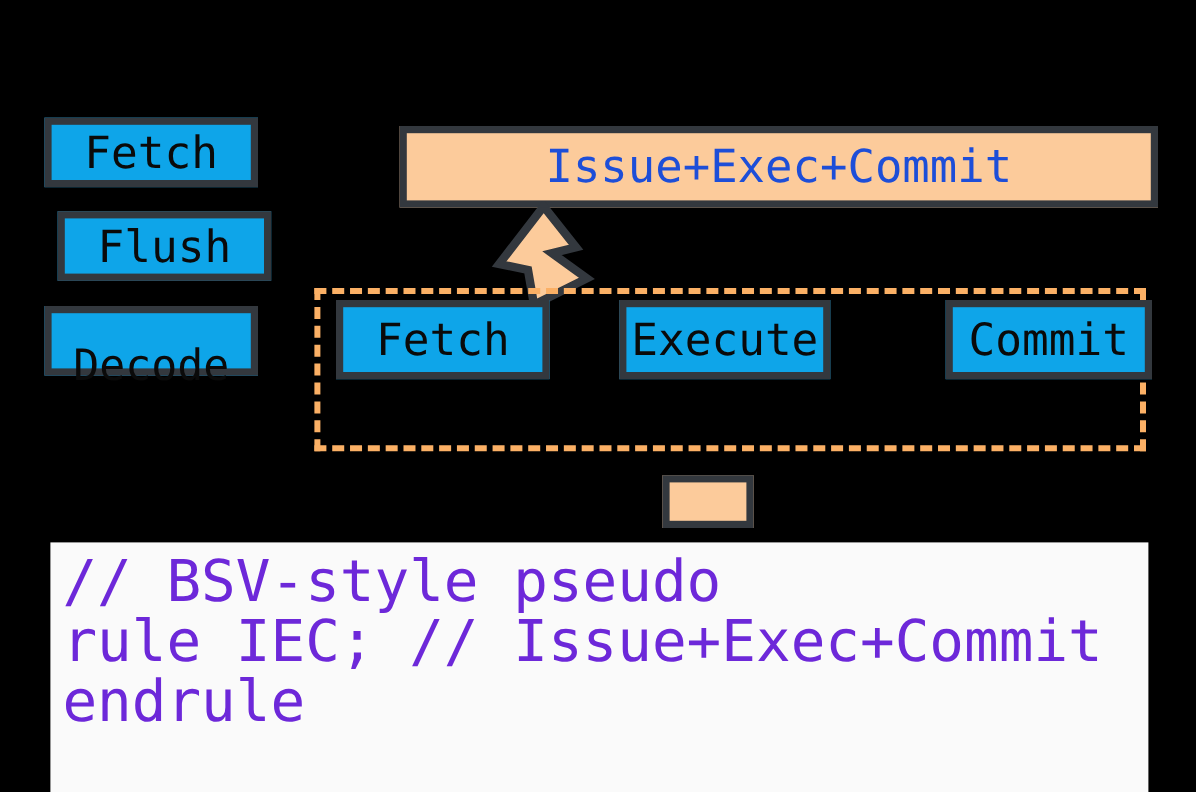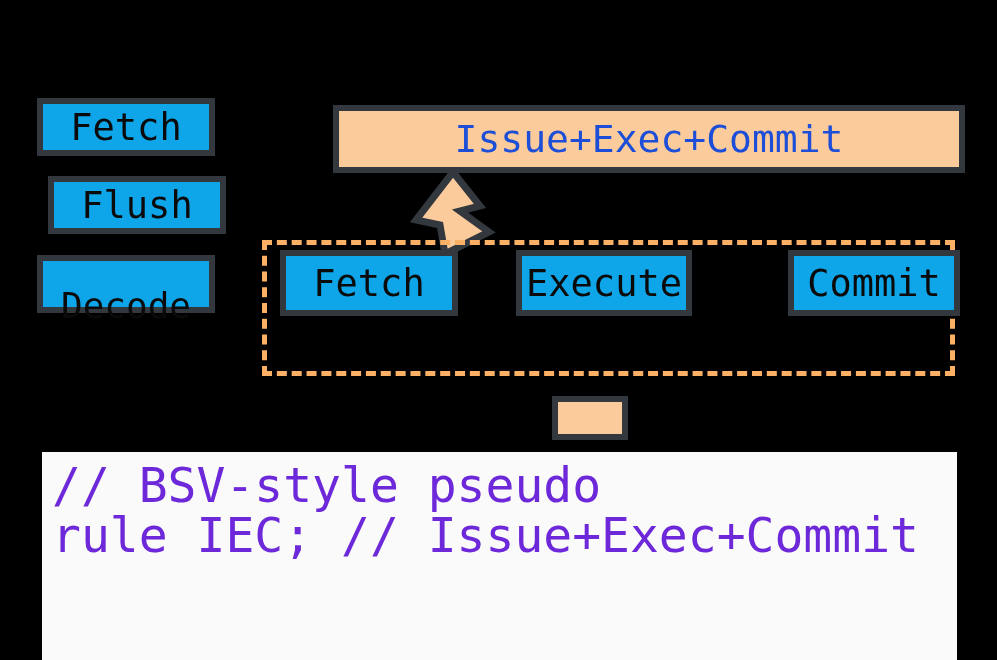--- a/index.html
+++ b/index.html
@@ -156,15 +156,16 @@
   </div>
   <div class="chip" id="stage-commit">
     <span class="chiptext">Commit</span>
   </div>
 
   <div id="code-connector"></div>
 
   <div id="code-panel">
     <div class="code-line">// BSV-style pseudo</div>
     <div class="code-line">rule IEC; // Issue+Exec+Commit</div>
+    <div class="code-line">endrule</div>
   </div>
 
 </div>
 
 </body></html>

